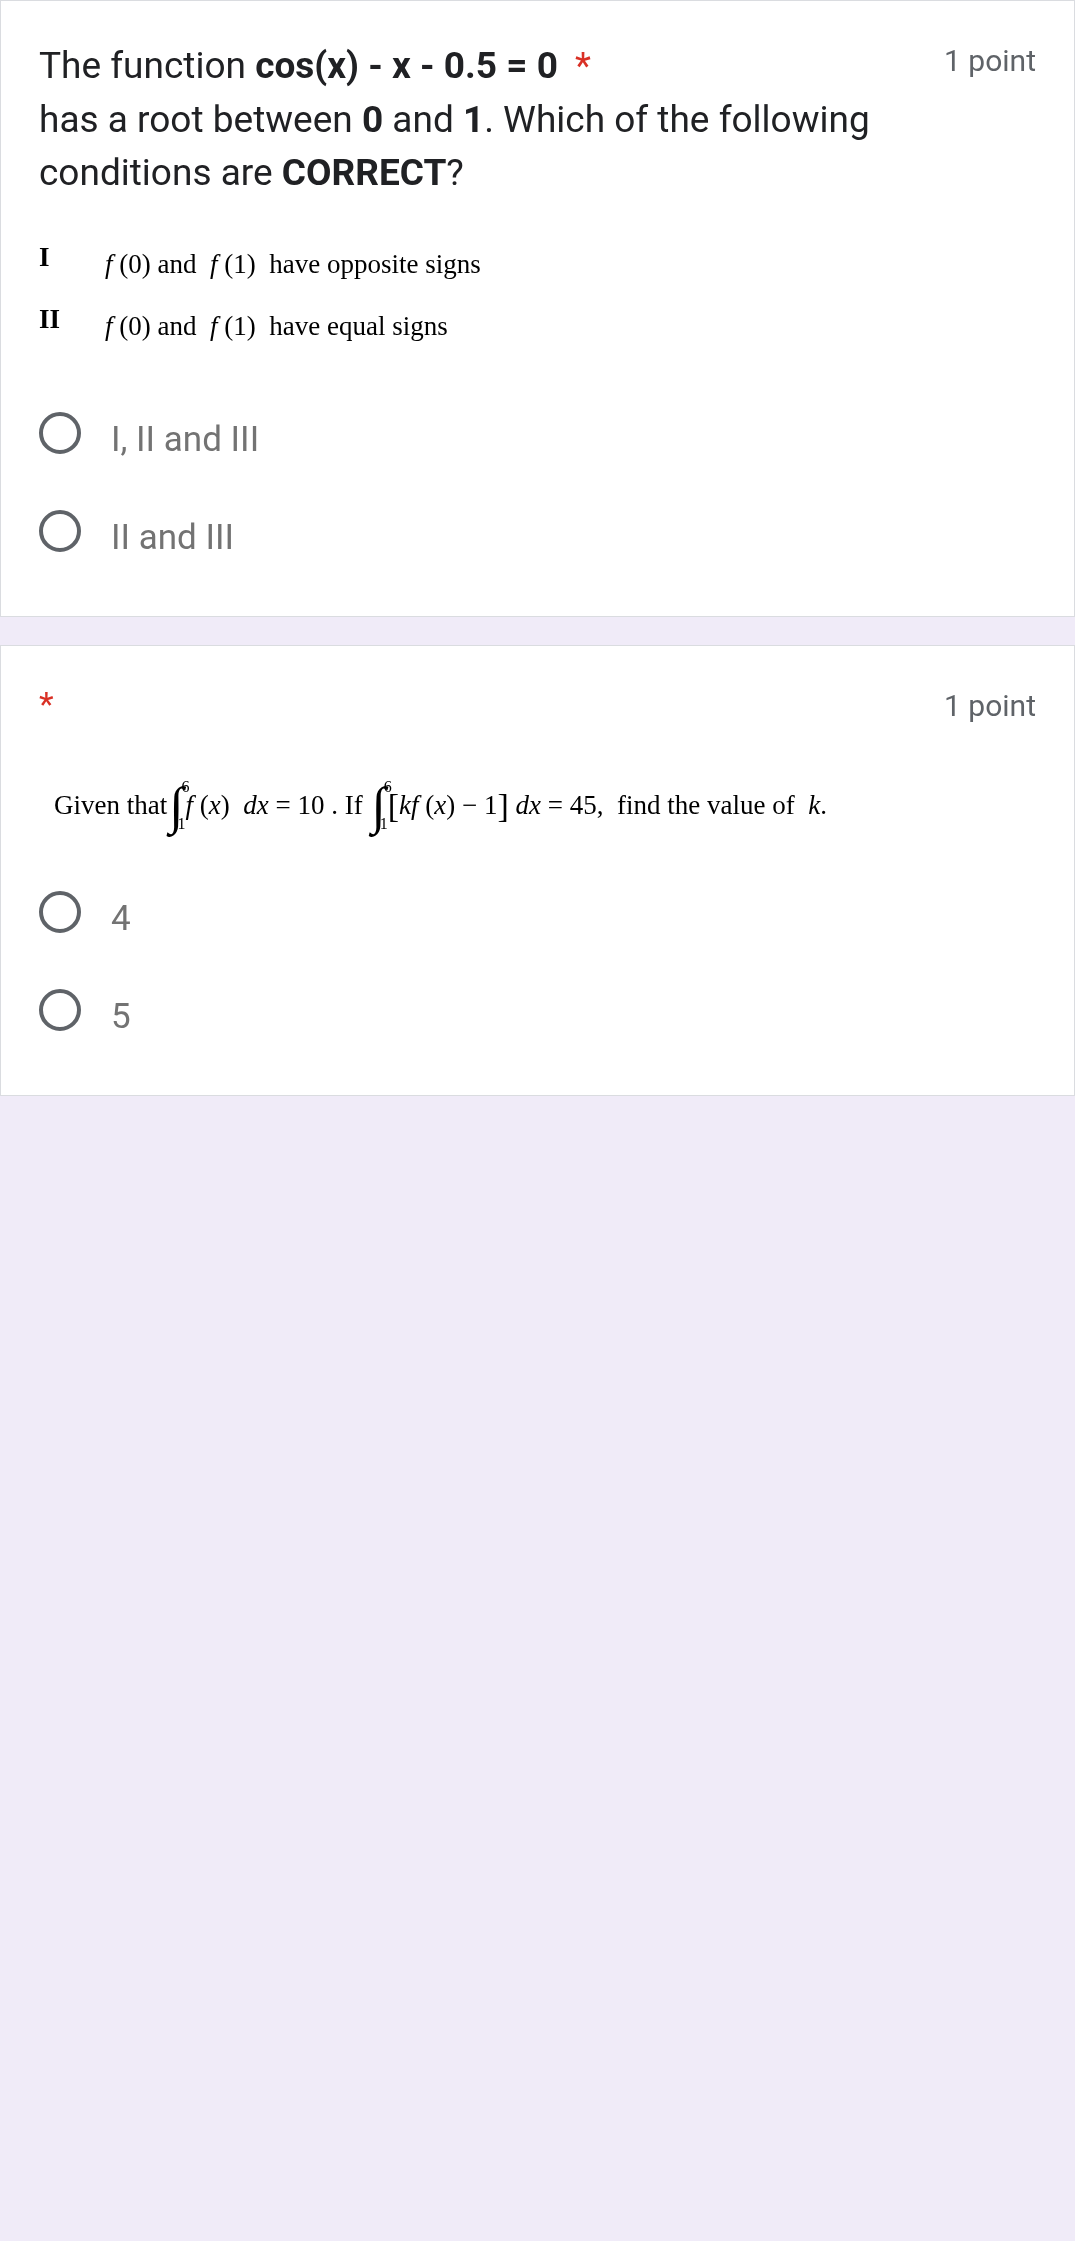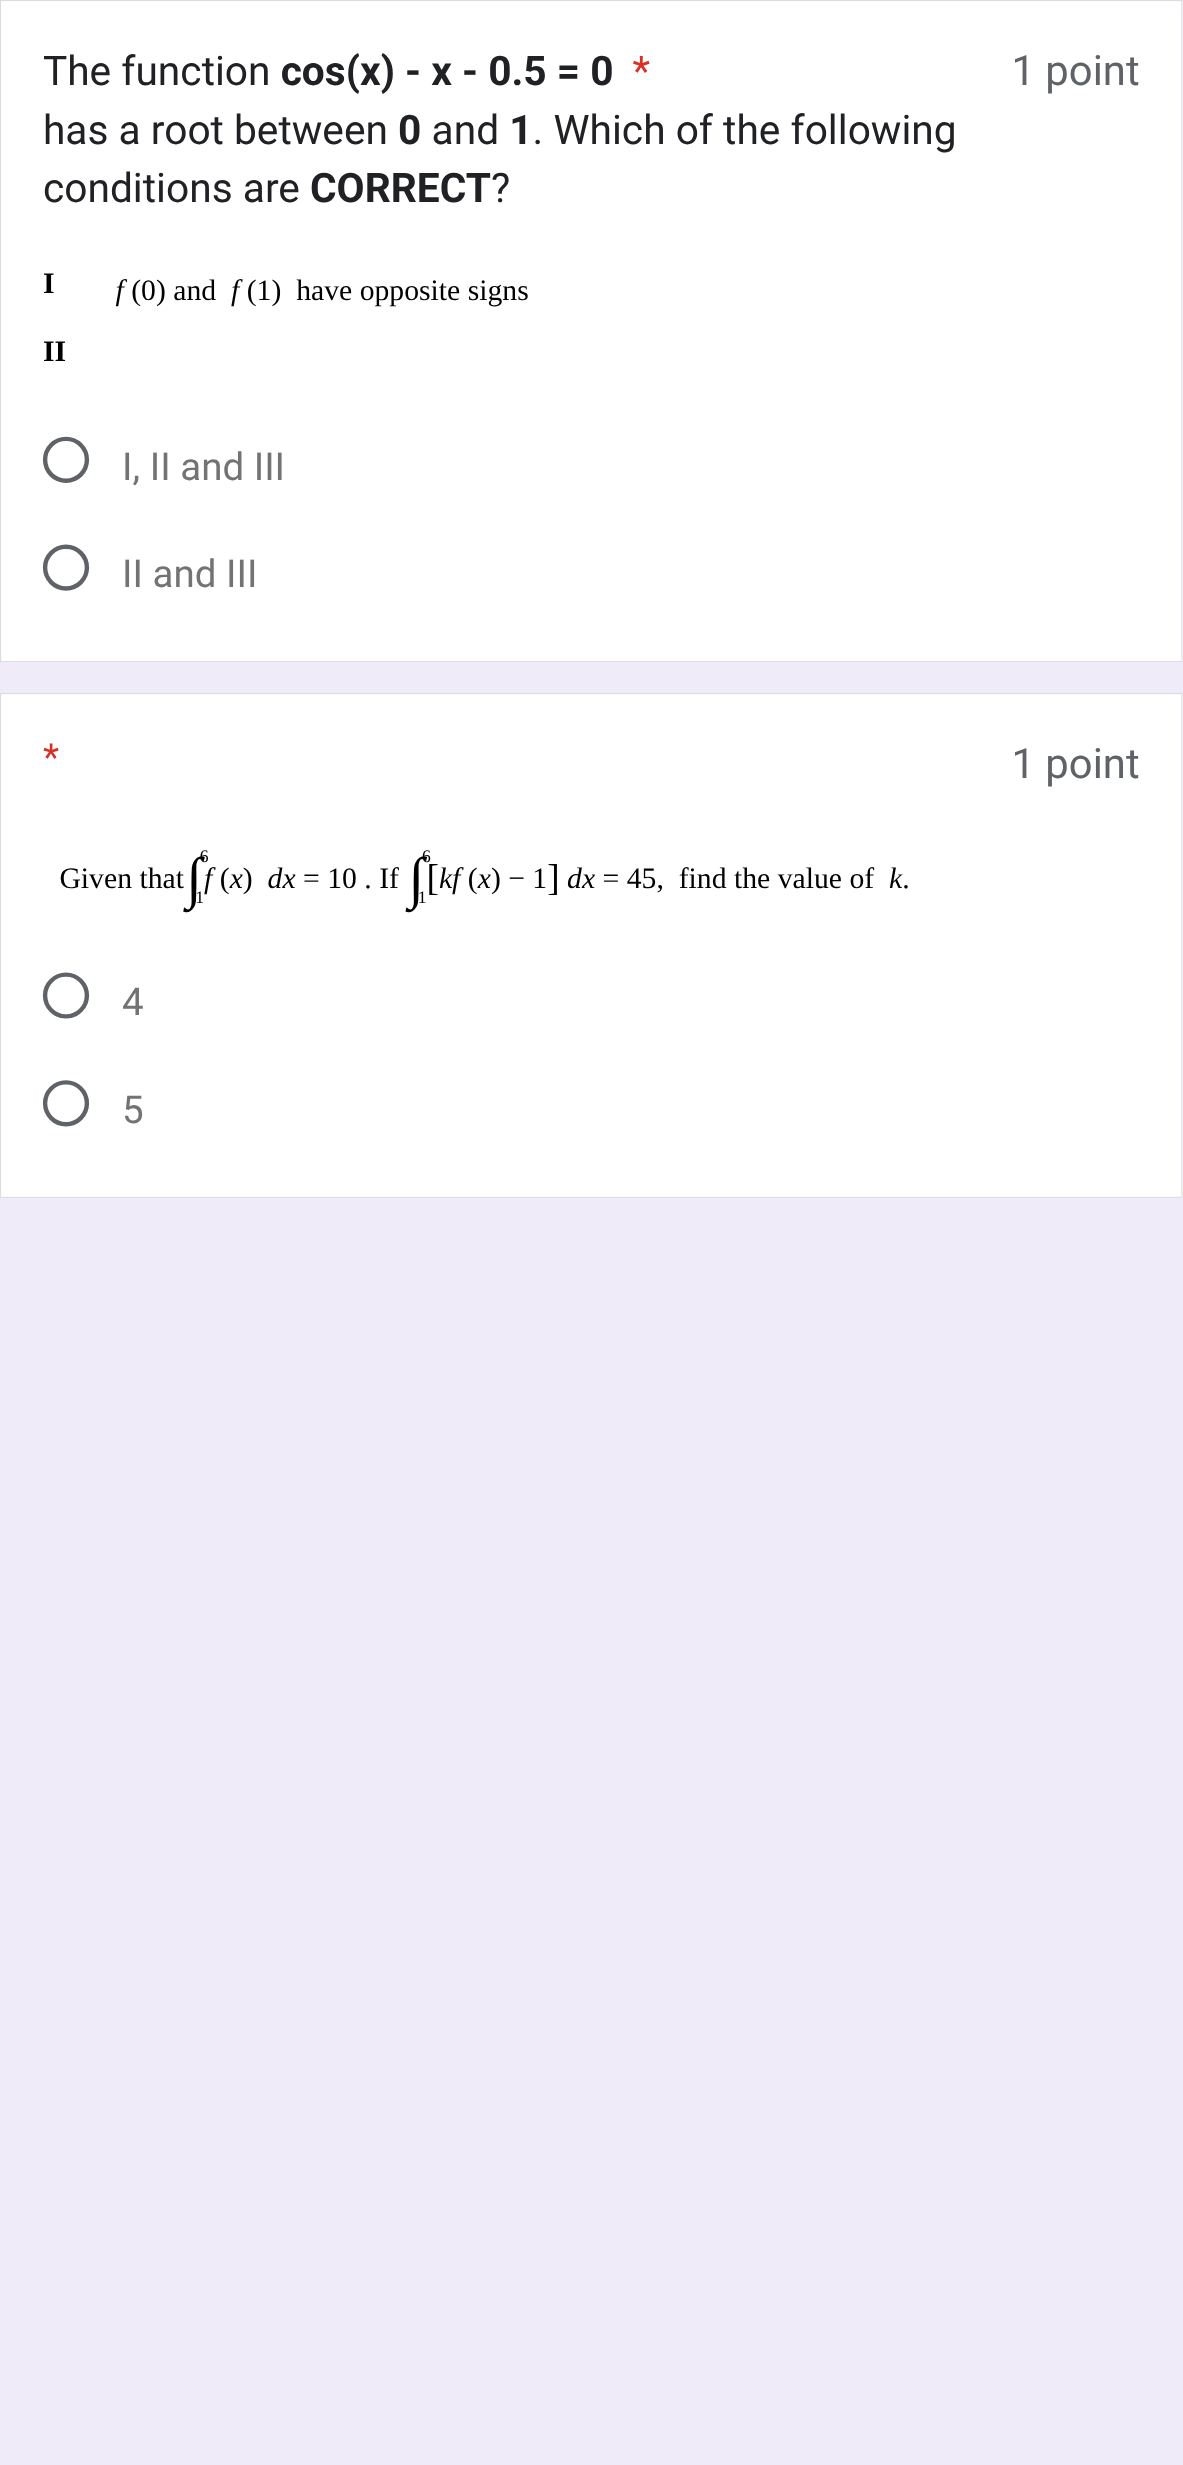--- a/index.html
+++ b/index.html
@@ -26,21 +26,21 @@
   .q-title {
     font-size: 37px;
     line-height: 1.45;
     color: #202124;
     font-weight: 400;
     flex: 1;
   }
   .q-title b { font-weight: 700; }
   .asterisk { color: #d93025; }
   .points {
-    font-size: 38px;
+    font-size: 30px;
     color: #5f6368;
     white-space: nowrap;
     padding-top: 4px;
   }
   .conditions {
     font-family: "Times New Roman", serif;
     font-size: 27px;
     color: #000;
     margin-bottom: 34px;
   }
@@ -126,20 +126,21 @@
     <div class="points">1 point</div>
   </div>
 
   <div class="conditions">
     <div class="cond-row">
       <div class="cond-num">I</div>
       <div class="cond-text"><i>f</i> (0) and &nbsp;<i>f</i> (1)&nbsp; have opposite signs</div>
     </div>
     <div class="cond-row">
       <div class="cond-num">II</div>
+      <div class="cond-text"><i>f</i> (0) and &nbsp;<i>f</i> (1)&nbsp; have equal signs</div>
     </div>
   </div>
 
   <div class="options">
     <div class="option">
       <div class="radio"></div>
       <div class="option-label">I, II and III</div>
     </div>
     <div class="option">
       <div class="radio"></div>

